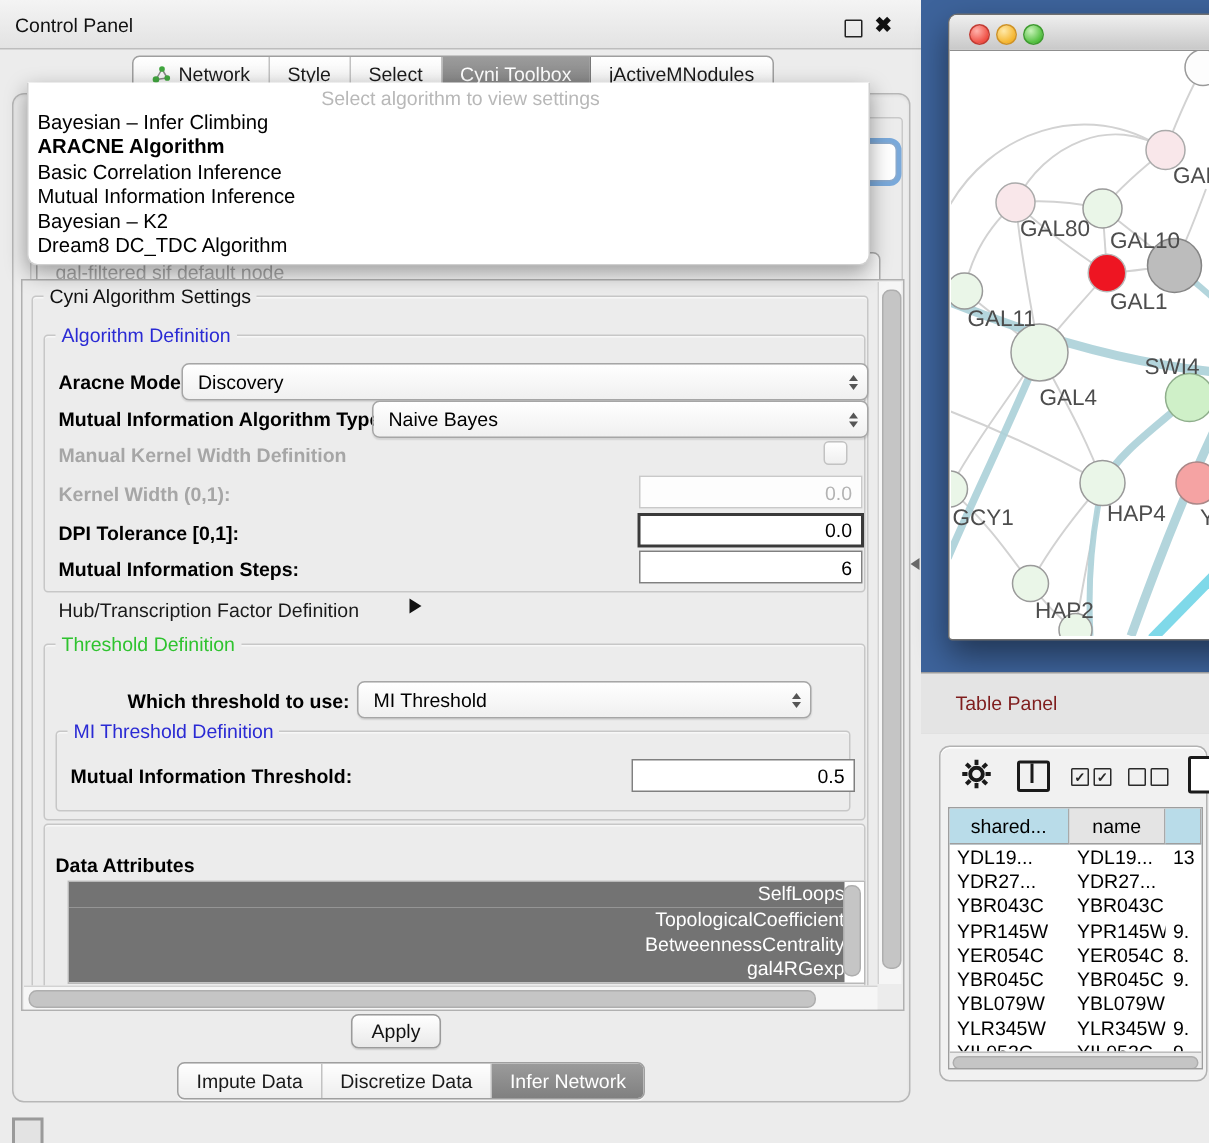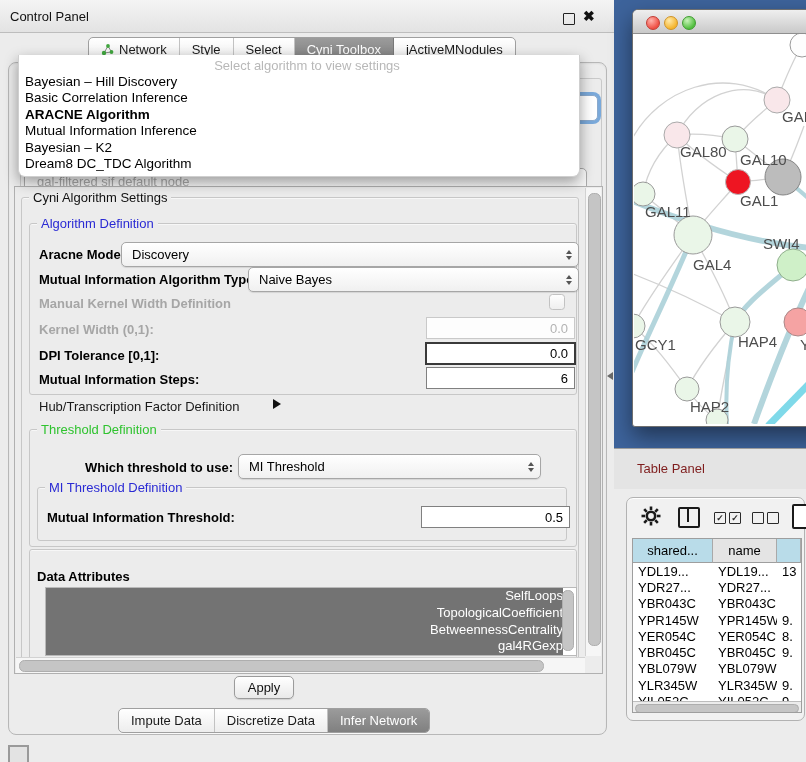--- a/index.html
+++ b/index.html
@@ -151,23 +151,23 @@
 
   <div class="abs hidden-grp"></div>
   <div class="abs focus-combo"></div>
   <div class="abs gal-combo">
     <span>gal-filtered sif default node</span>
   </div>
 
   <div class="abs dd">
     <div class="dd-ph">Select algorithm to view settings</div>
     <div id="dd-items">
-        <div class="dd-item">Bayesian – Hill Discovery</div>
+        <div class="dd-item">Bayesian – Infer Climbing</div>
+        <div class="dd-item b">ARACNE Algorithm</div>
         <div class="dd-item">Basic Correlation Inference</div>
-        <div class="dd-item b">ARACNE Algorithm</div>
         <div class="dd-item">Mutual Information Inference</div>
         <div class="dd-item">Bayesian – K2</div>
         <div class="dd-item">Dream8 DC_TDC Algorithm</div>
       </div>
   </div>
 
   <div class="abs viewport">
     <div class="vp-inner">
 
       <div class="grp" style="left:20px;top:196px;width:556px;height:470px;"></div>

